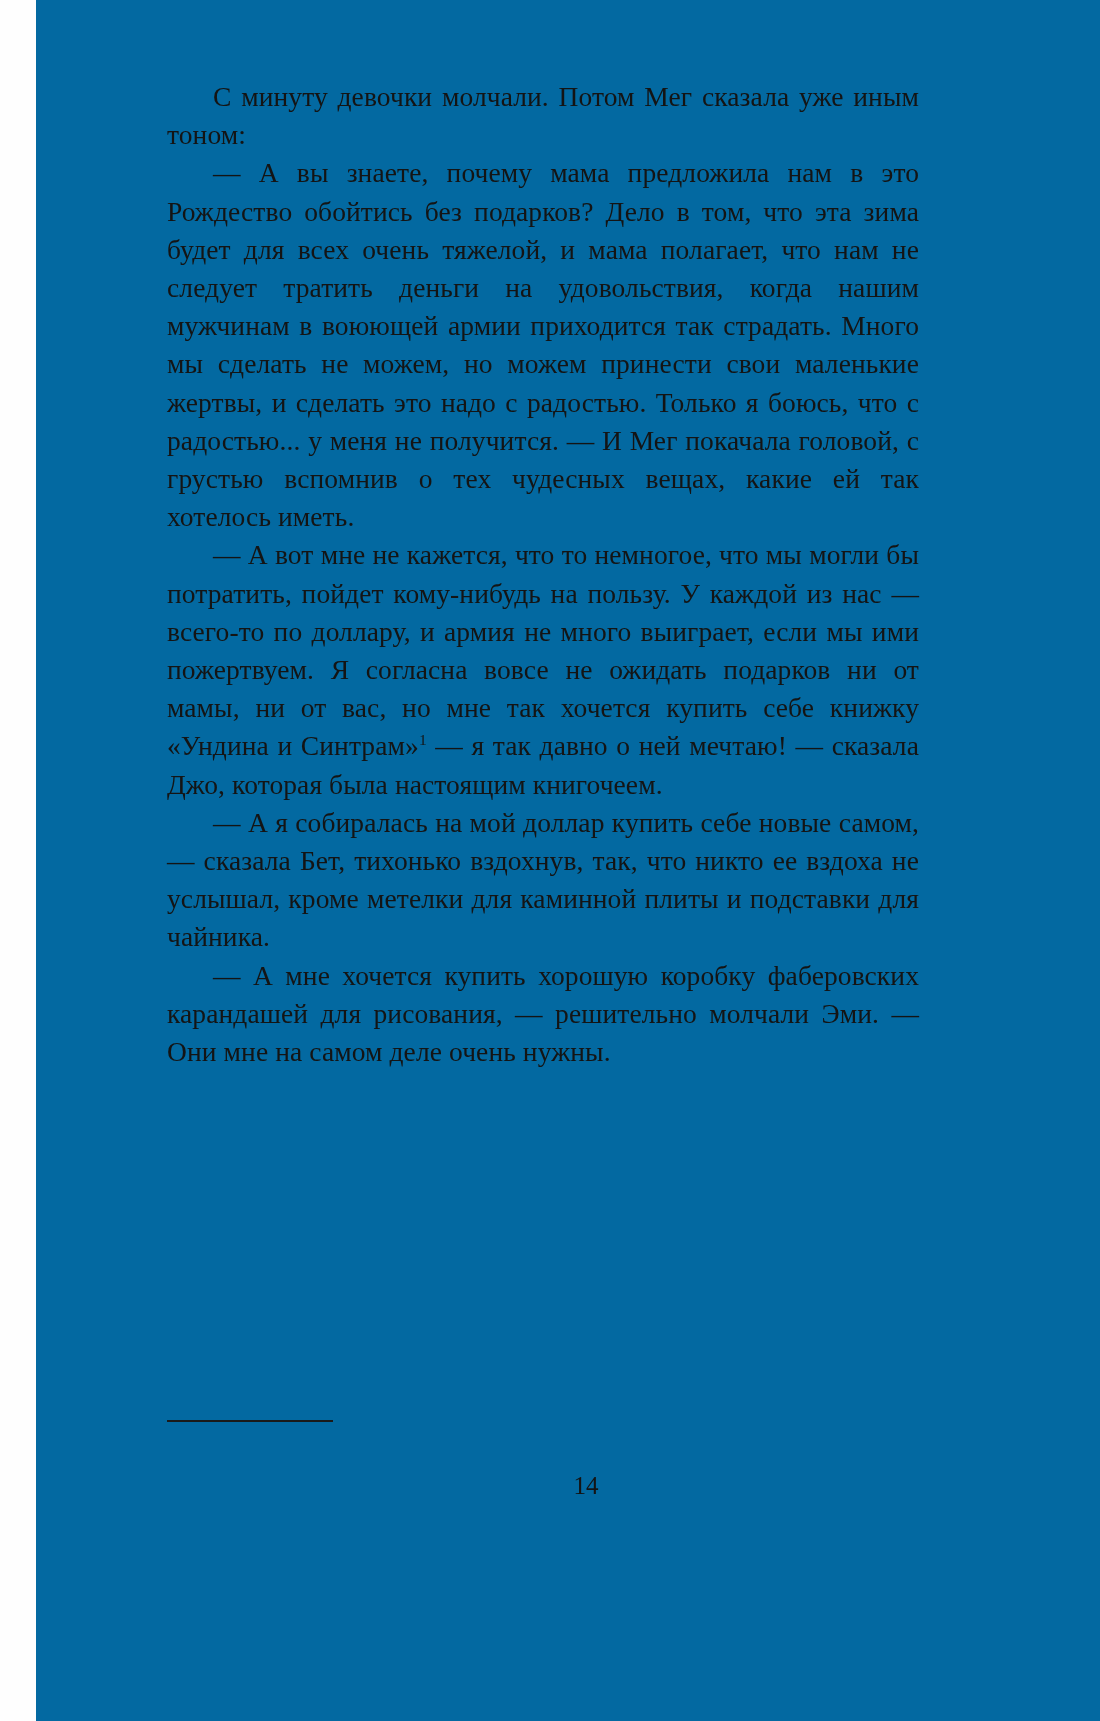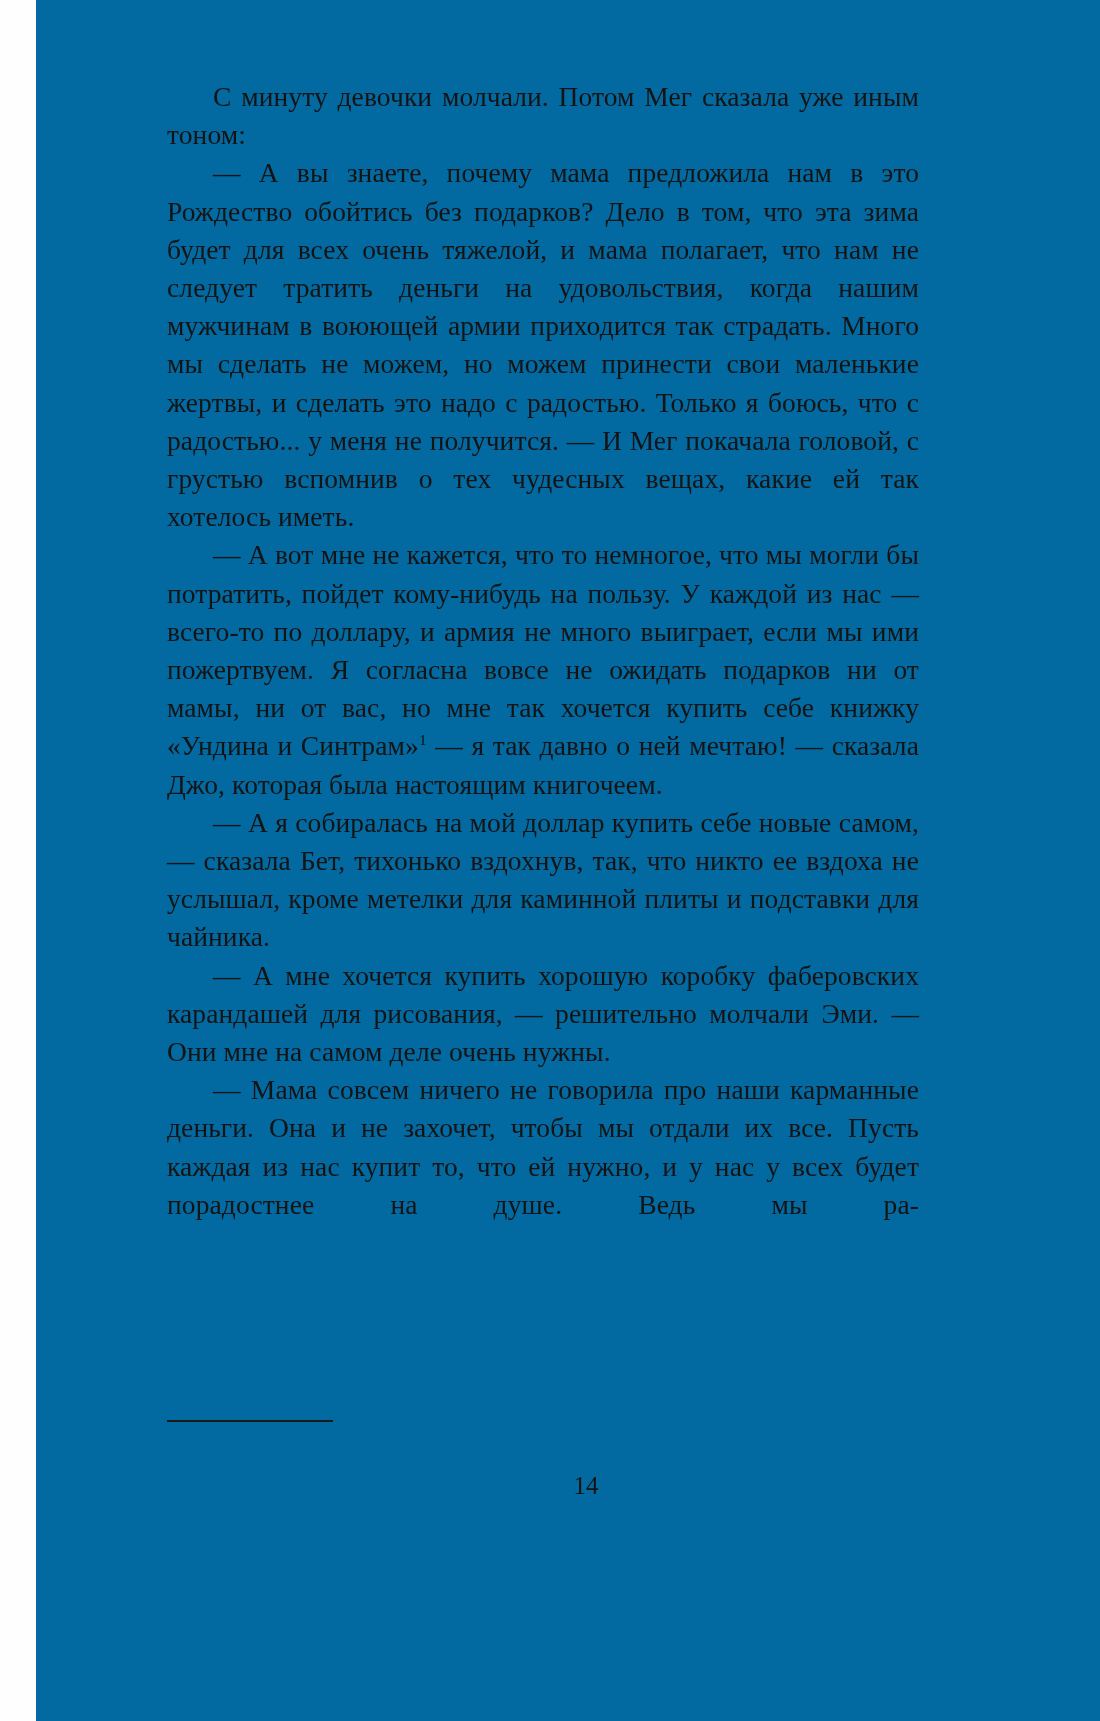--- a/index.html
+++ b/index.html
@@ -102,21 +102,20 @@
     <p class="body-par">— А вы знаете, почему мама предложила нам в это Рождество обойтись без подарков? Дело в том, что эта зима будет для всех очень тяжелой, и мама полагает, что нам не следует тратить деньги на удовольствия, когда нашим мужчинам в воюющей армии приходится так страдать. Много мы сделать не можем, но можем принести свои маленькие жертвы, и сделать это надо с радостью. Только я боюсь, что с радостью... у меня не получится. — И Мег покачала головой, с грустью вспомнив о тех чудесных вещах, какие ей так хотелось иметь.</p>
 
     <p class="body-par">
       <span>— А вот мне не кажется, что то немногое, что мы могли бы потратить, пойдет кому-нибудь на пользу. У каждой из нас — всего-то по доллару, и армия не много выиграет, если мы ими пожертвуем. Я согласна вовсе не ожидать подарков ни от мамы, ни от вас, но мне так хочется купить себе книжку «Ундина и Синтрам»</span><sup class="fn-ref">1</sup><span> — я так давно о ней мечтаю! — сказала Джо, которая была настоящим книгочеем.</span>
     </p>
 
     <p class="body-par">— А я собиралась на мой доллар купить себе новые самом, — сказала Бет, тихонько вздохнув, так, что никто ее вздоха не услышал, кроме метелки для каминной плиты и подставки для чайника.</p>
 
     <p class="body-par">— А мне хочется купить хорошую коробку фаберовских карандашей для рисования, — решительно молчали Эми. — Они мне на самом деле очень нужны.</p>
 
-    <p class="body-par force-just">— Мама совсем ничего не говорила про наши карманные деньги. Она и не захочет, чтобы мы отдали их все. Пусть каждая из нас купит то, что ей нужно, и у нас у всех будет порадостнее на душе. Ведь мы ра-</p>
 
   </div>
 
   <div class="footnote-zone">
     <div class="footnote-rule"></div>
   </div>
 
   <div class="page-number">14</div>
 
 </div>

